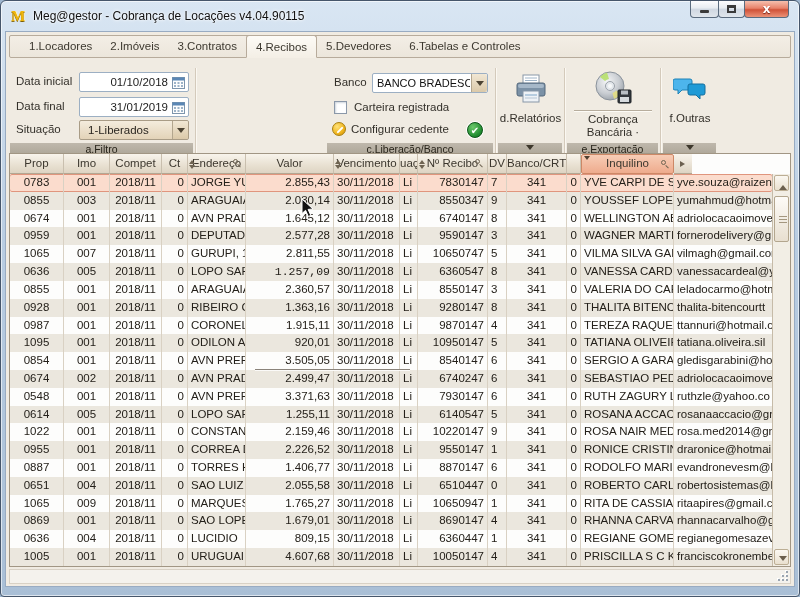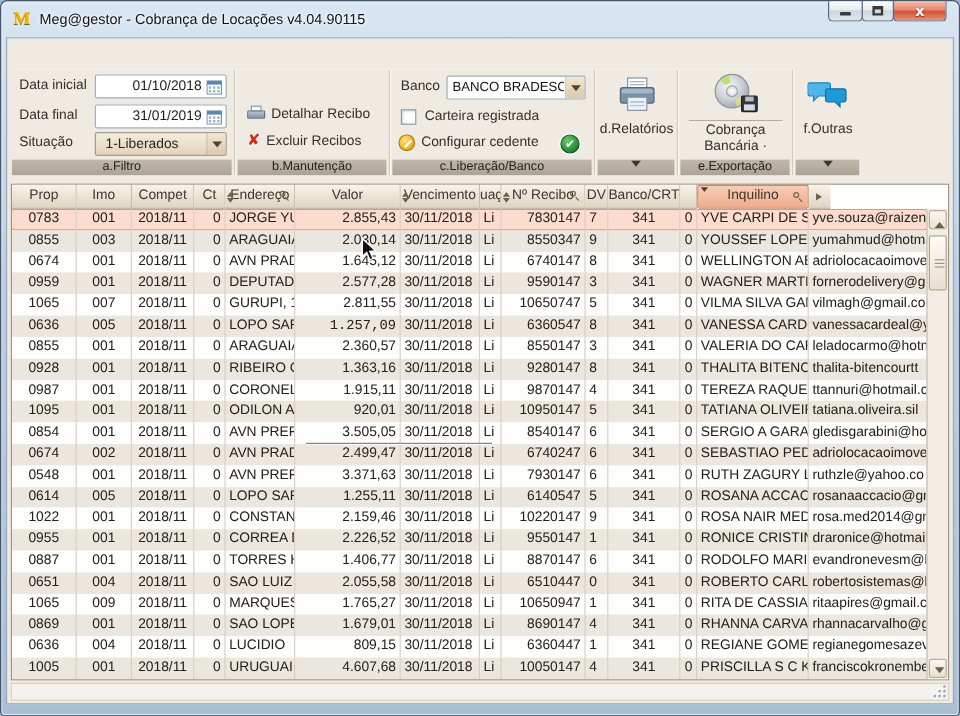--- a/index.html
+++ b/index.html
@@ -21,21 +21,21 @@
   .glyph-max{position:absolute;left:8px;top:4px;width:9px;height:8px;border:2px solid #3a3a3a;border-top-width:3px;background:transparent;}
   .glyph-close{position:absolute;left:0;right:0;top:1px;text-align:center;font:bold 12px/15px "DejaVu Sans",sans-serif;color:#fff;text-shadow:0 1px 1px #7c2214;}
   
   .client{position:absolute;left:4px;right:4px;top:30px;bottom:9px;background:#f0ebe2;border:1px solid #98abc2;}
   
   .tabbar{position:absolute;left:3px;right:3px;top:3px;height:23px;border:1px solid #b7ab9b;border-radius:2px;background:linear-gradient(#f3eee6,#ece6db);display:flex;align-items:flex-end;padding-left:10px;}
   .tab{font-size:11.5px;color:#3c382f;padding:0 9px;line-height:21px;height:21px;white-space:nowrap;cursor:default;}
   .tab.active{background:linear-gradient(#fdfbf6,#f4efe6);border:1px solid #b7ab9b;border-bottom:1px solid #f4efe6;border-radius:3px 3px 0 0;height:23px;line-height:22px;margin-bottom:-1px;}
   
   .ribbon{position:absolute;left:3px;right:3px;top:26px;height:88px;}
-  .group{position:absolute;top:0;height:88px;}
+  .group{position:absolute;top:10px;height:88px;}
   .group:not(:last-child){border-right:1px solid #d4cabb;box-shadow:1px 0 0 #fbf8f2;}
   .band{position:absolute;left:1px;right:2px;bottom:0;height:13px;background:linear-gradient(#bfb8ac,#aba496);
     font-size:10.5px;line-height:13px;text-align:center;color:#272319;}
   .rlabel{font-size:11.5px;color:#33302a;white-space:nowrap;}
   .field{position:absolute;height:20px;background:#fff;border:1px solid #9cafc3;border-radius:2px;font-size:11.5px;color:#1c1c1c;}
   .field .val{position:absolute;right:20px;top:3px;}
   .cal{position:absolute;right:3px;top:3px;width:13px;height:13px;}
   .combo-tan{position:absolute;height:20px;border:1px solid #a99c86;border-radius:2px;background:linear-gradient(#f4ecdd,#e3d3b8);font-size:11.5px;color:#2a2620;}
   .combo-tan .val{position:absolute;left:8px;top:3px;}
   .dd-btn{position:absolute;right:0;top:0;bottom:0;width:16px;border-left:1px solid #b3a68e;background:linear-gradient(#f1e7d4,#dbc9a9);border-radius:0 2px 2px 0;}
@@ -113,20 +113,28 @@
             <i class="glyph-max"></i>
           </div>
       <div class="wbtn close">
             <i class="glyph-close">x</i>
           </div>
     </div>
   </div>
 
   <div class="client">
 
+    <div class="tabbar">
+      <div class="tab">1.Locadores</div>
+      <div class="tab">2.Imóveis</div>
+      <div class="tab">3.Contratos</div>
+      <div class="tab active">4.Recibos</div>
+      <div class="tab">5.Devedores</div>
+      <div class="tab">6.Tabelas e Controles</div>
+    </div>
 
     <div class="ribbon">
 
       <div class="group" style="left:0;width:187px;">
         <span class="rlabel" style="position:absolute;left:7px;top:7px;">Data inicial</span>
         <div class="field" style="left:70px;top:4px;width:110px;">
           <span class="val">01/10/2018</span>
           <svg class="cal" viewBox="0 0 13 13">
                 <rect x="0.5" y="1.5" width="12" height="11" fill="#fdfdfd" stroke="#7d95ad"></rect>
                 <rect x="0.5" y="1.5" width="12" height="3" fill="#5b87b5"></rect>
@@ -157,34 +165,20 @@
               </svg>
         </div>
         <span class="rlabel" style="position:absolute;left:7px;top:55px;">Situação</span>
         <div class="combo-tan" style="left:70px;top:52px;width:110px;">
           <span class="val">1-Liberados</span>
           <span class="dd-btn"></span>
         </div>
         <div class="band">a.Filtro</div>
       </div>
 
-      <div class="group" style="left:188px;width:128px;">
-        <div class="toolbtn" style="left:9px;top:30px;">
-          <span class="ic minipr">
-                <i class="pp"></i>
-                <i class="pb"></i>
-              </span>
-          <span>Detalhar Recibo</span>
-        </div>
-        <div class="toolbtn" style="left:9px;top:53px;">
-          <span class="ic icon-x">✘</span>
-          <span>Excluir Recibos</span>
-        </div>
-        <div class="band">b.Manutenção</div>
-      </div>
 
       <div class="group" style="left:317px;width:170px;">
         <span class="rlabel" style="position:absolute;left:8px;top:8px;">Banco</span>
         <div class="combo-white" style="left:46px;top:5px;width:116px;">
           <span class="val">BANCO BRADESCO S</span>
           <span class="dd-btn"></span>
         </div>
         <span class="chk" style="left:8px;top:33px;"></span>
         <span class="rlabel" style="position:absolute;left:28px;top:33px;">Carteira registrada</span>
         <div class="toolbtn" style="left:6px;top:54px;">

